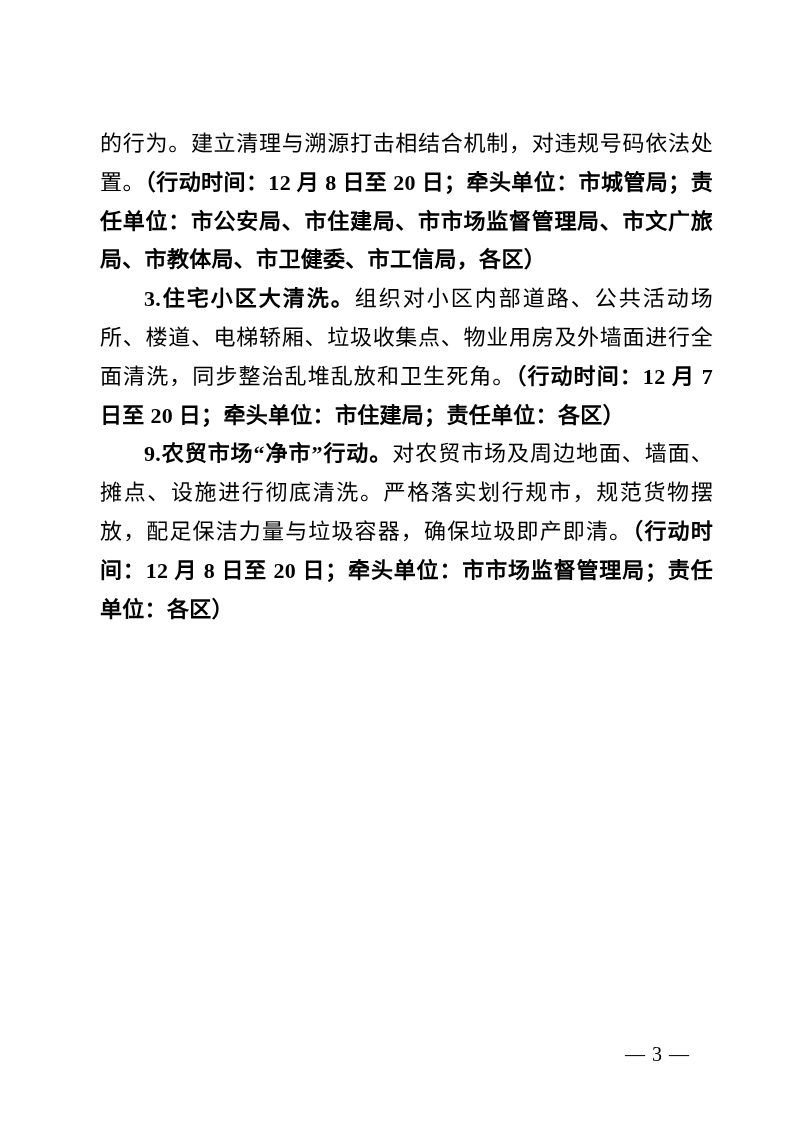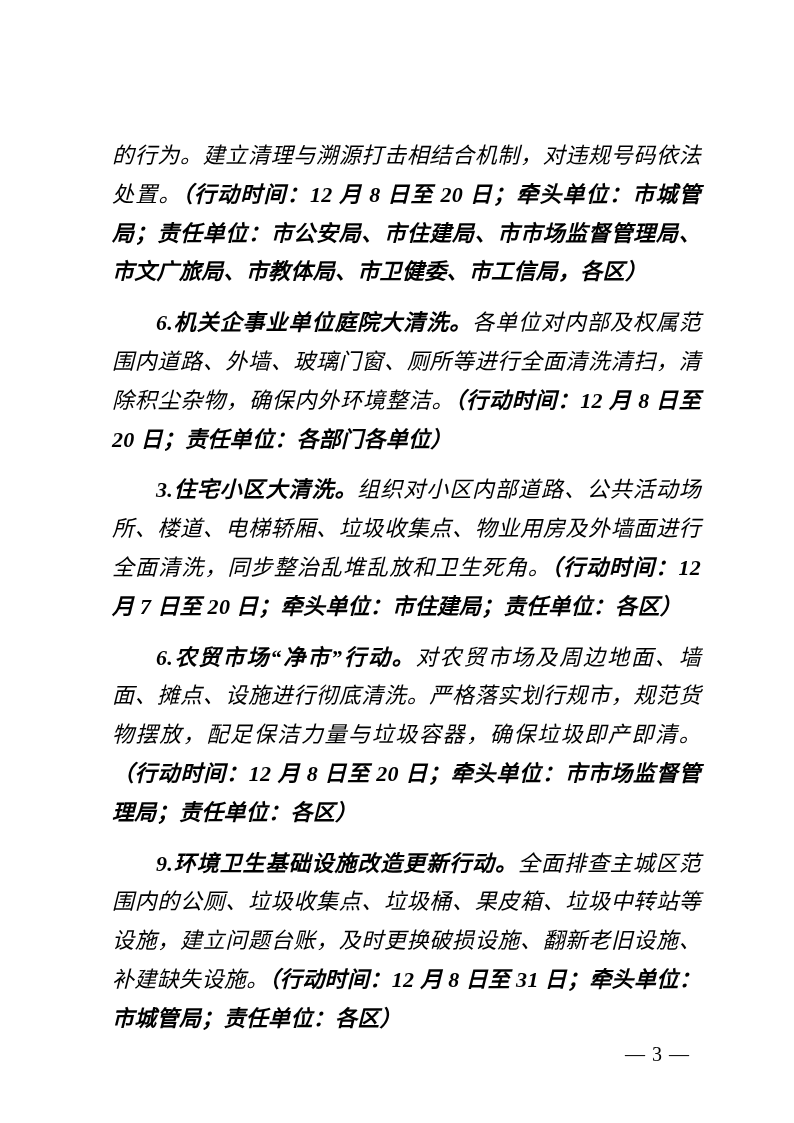--- a/index.html
+++ b/index.html
@@ -23,23 +23,22 @@
     top: 125px;
     width: 613px;
     font-size: 22px;
     line-height: 38.8px;
     text-align: justify;
     text-align-last: left;
     text-justify: inter-ideograph;
     letter-spacing: 0.3px;
   }
   p.para {
-    margin: 12px;
+    margin: 0;
     padding: 0;
-    font-style: italic;
   }
   p.para.indent {
     text-indent: 2em;
   }
   .run {
     font-weight: normal;
   }
   .run.bold {
     font-weight: 700;
   }
@@ -52,21 +51,19 @@
     letter-spacing: 1px;
     color: #000000;
   }
 </style>
 </head>
 <body>
 
 <div class="page">
   <div class="content">
       <p class="para"><span class="run">的行为。建立清理与溯源打击相结合机制，对违规号码依法处置。</span><span class="run bold">（行动时间：12 月 8 日至 20 日；牵头单位：市城管局；责任单位：市公安局、市住建局、市市场监督管理局、市文广旅局、市教体局、市卫健委、市工信局，各区）</span></p>
-      <p class="para indent"><span class="run bold">6.机关企事业单位庭院大清洗。</span><span class="run">各单位对内部及权属范围内道路、外墙、玻璃门窗、厕所等进行全面清洗清扫，清除积尘杂物，确保内外环境整洁。</span><span class="run bold">（行动时间：12 月 8 日至 20 日；责任单位：各部门各单位）</span></p>
       <p class="para indent"><span class="run bold">3.住宅小区大清洗。</span><span class="run">组织对小区内部道路、公共活动场所、楼道、电梯轿厢、垃圾收集点、物业用房及外墙面进行全面清洗，同步整治乱堆乱放和卫生死角。</span><span class="run bold">（行动时间：12 月 7 日至 20 日；牵头单位：市住建局；责任单位：各区）</span></p>
-      <p class="para indent"><span class="run bold">6.农贸市场“净市”行动。</span><span class="run">对农贸市场及周边地面、墙面、摊点、设施进行彻底清洗。严格落实划行规市，规范货物摆放，配足保洁力量与垃圾容器，确保垃圾即产即清。</span><span class="run bold">（行动时间：12 月 8 日至 20 日；牵头单位：市市场监督管理局；责任单位：各区）</span></p>
-      <p class="para indent"><span class="run bold">9.环境卫生基础设施改造更新行动。</span><span class="run">全面排查主城区范围内的公厕、垃圾收集点、垃圾桶、果皮箱、垃圾中转站等设施，建立问题台账，及时更换破损设施、翻新老旧设施、补建缺失设施。</span><span class="run bold">（行动时间：12 月 8 日至 31 日；牵头单位：市城管局；责任单位：各区）</span></p>
+      <p class="para indent"><span class="run bold">9.农贸市场“净市”行动。</span><span class="run">对农贸市场及周边地面、墙面、摊点、设施进行彻底清洗。严格落实划行规市，规范货物摆放，配足保洁力量与垃圾容器，确保垃圾即产即清。</span><span class="run bold">（行动时间：12 月 8 日至 20 日；牵头单位：市市场监督管理局；责任单位：各区）</span></p>
     </div>
   <div class="footer">
     <span>— 3 —</span>
   </div>
 </div>
 
 </body></html>

